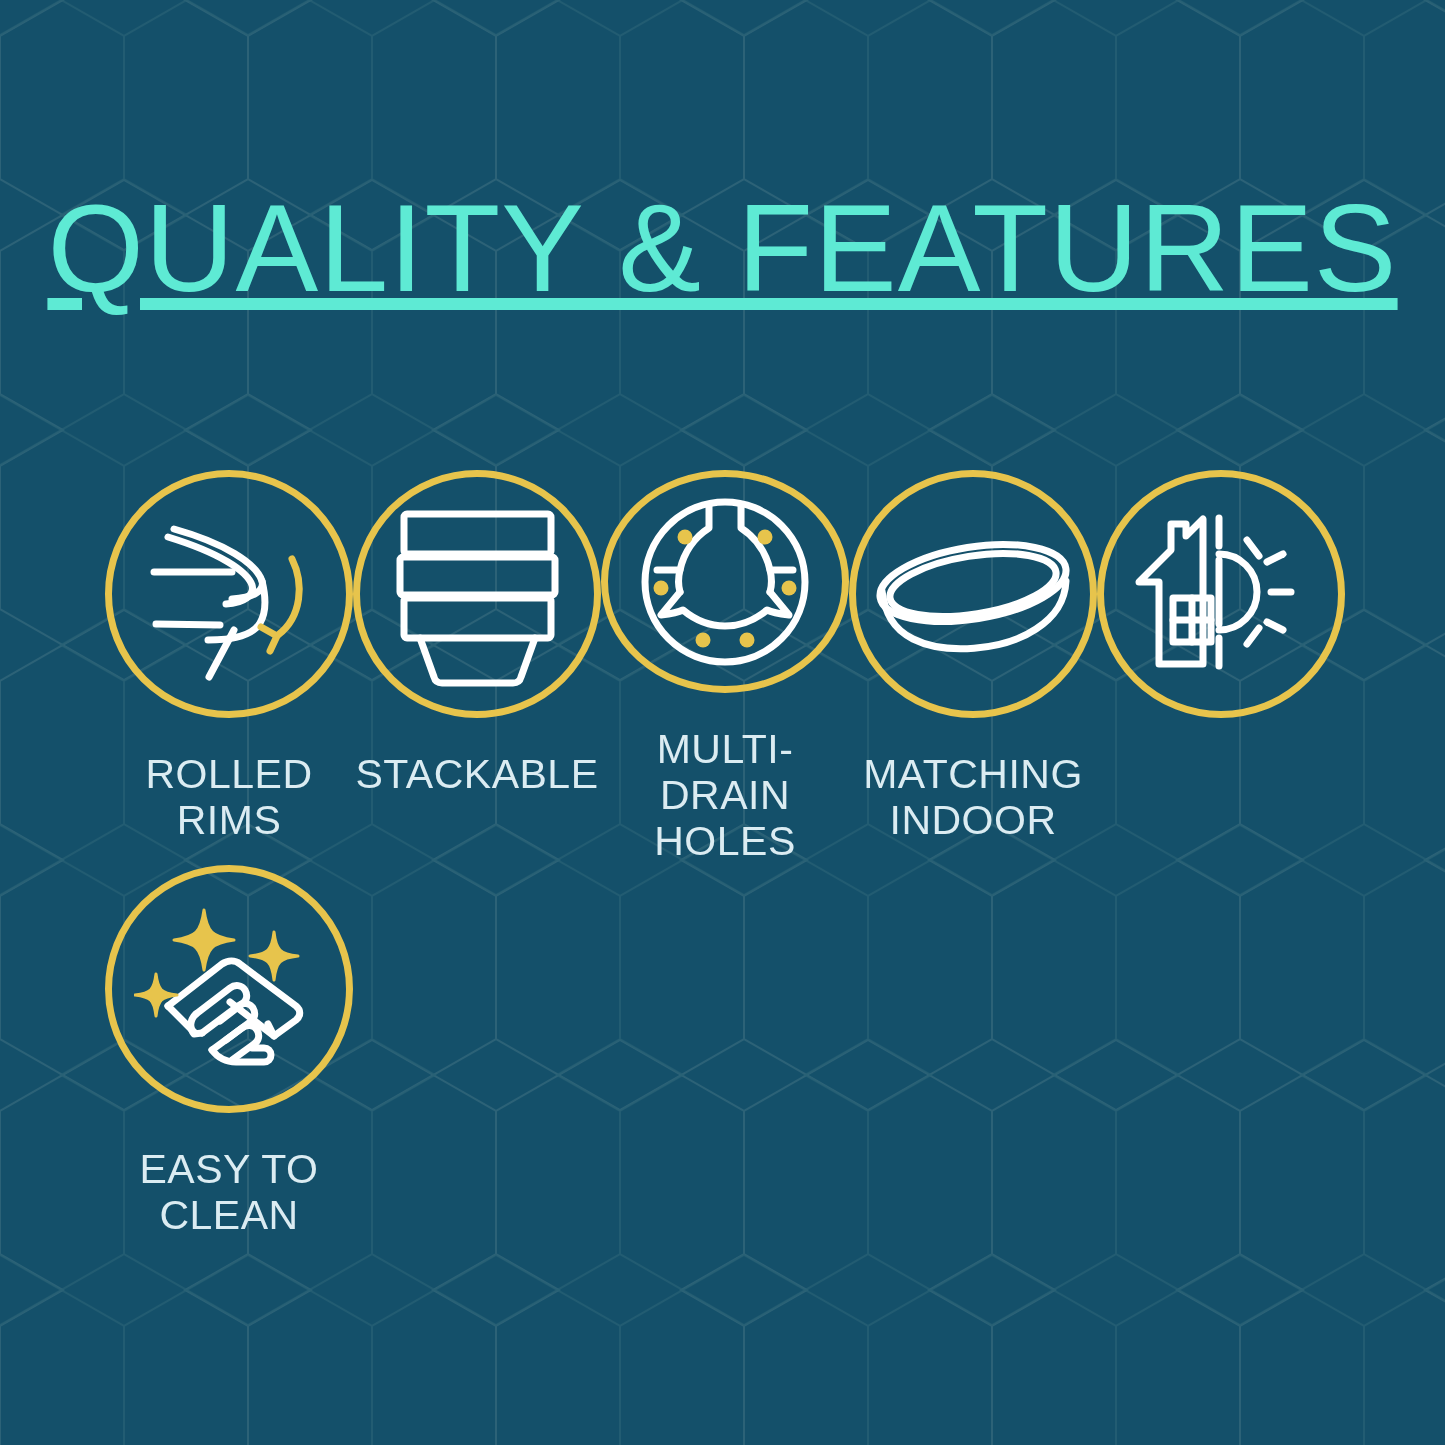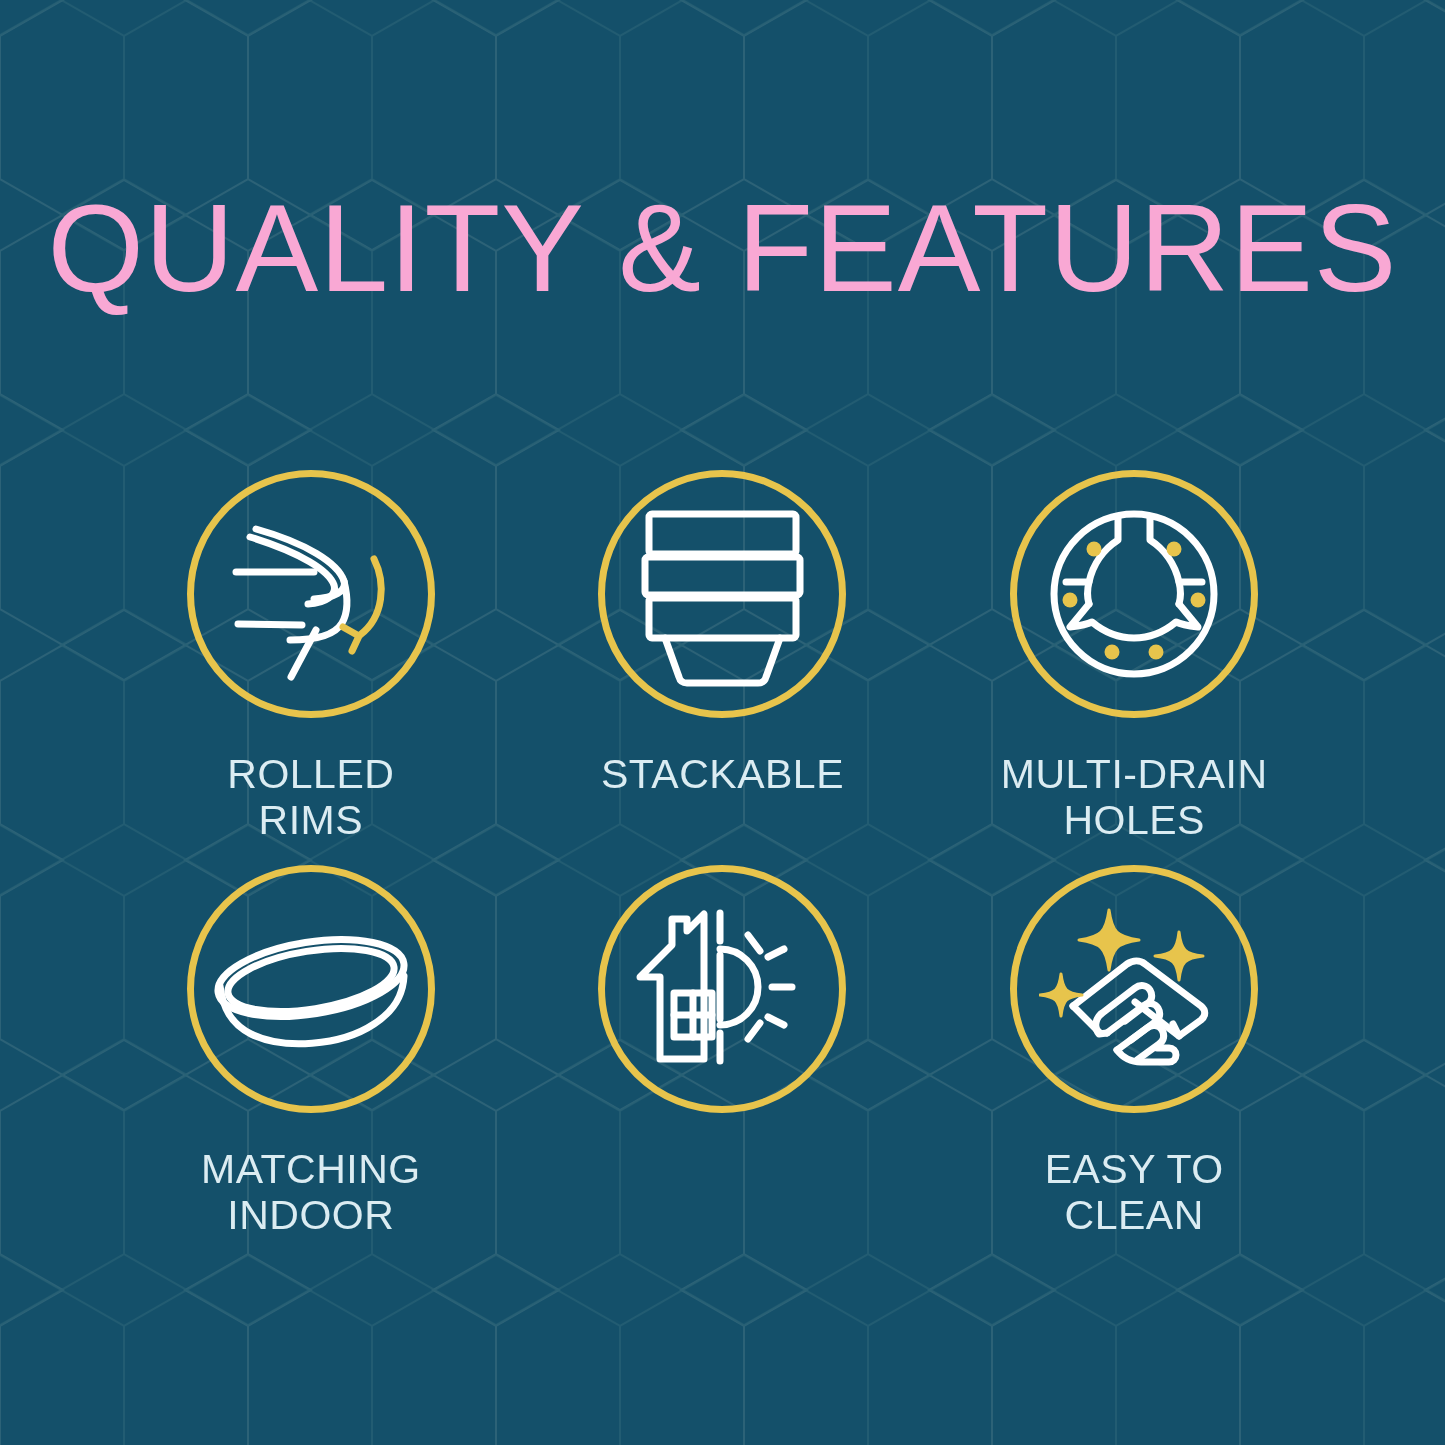--- a/index.html
+++ b/index.html
@@ -27,31 +27,32 @@
   #title {
     position: absolute;
     top: 186px;
     left: 0;
     width: 100%;
     text-align: center;
     font-size: 124px;
     line-height: 1;
     letter-spacing: 1px;
     font-weight: 400;
-    color: #f9a8d4;
+    color: #5eead4;
     white-space: nowrap;
+    text-decoration: underline;
   }
   
   #feature-grid {
     position: absolute;
     top: 470px;
     left: 105px;
     width: 1235px;
     display: grid;
-    grid-template-columns: repeat(3, 1fr);
+    grid-template-columns: repeat(5, 1fr);
     grid-template-rows: repeat(2, 395px);
   }
   .feature-cell {
     display: flex;
     flex-direction: column;
     align-items: center;
   }
   .icon-ring {
     width: 248px;
     height: 248px;

